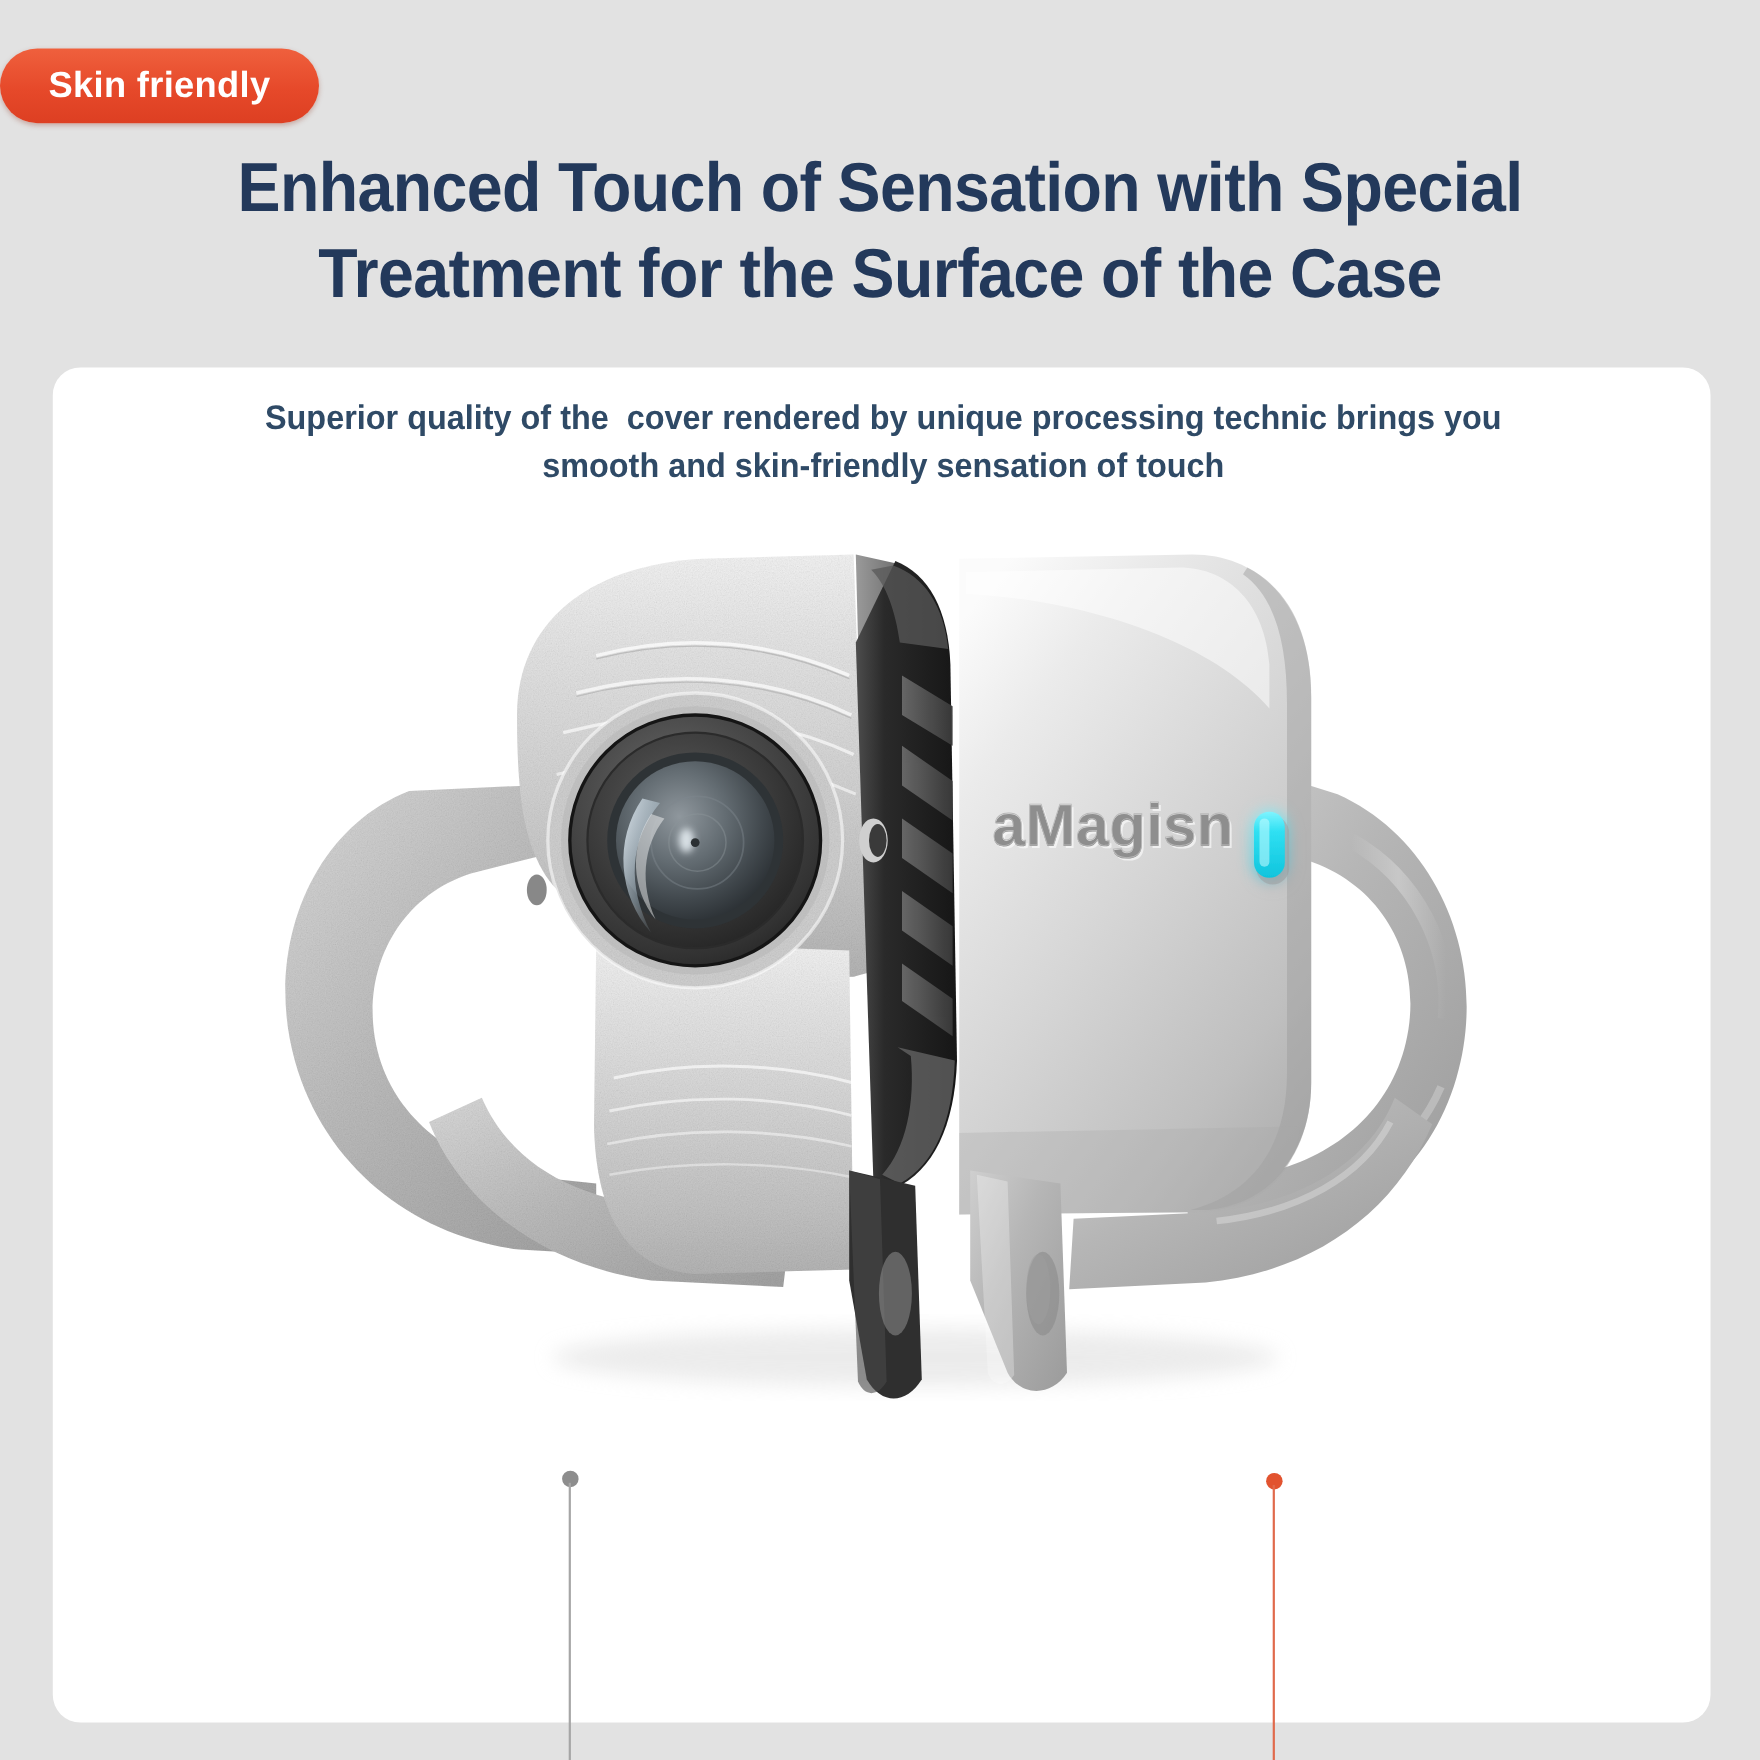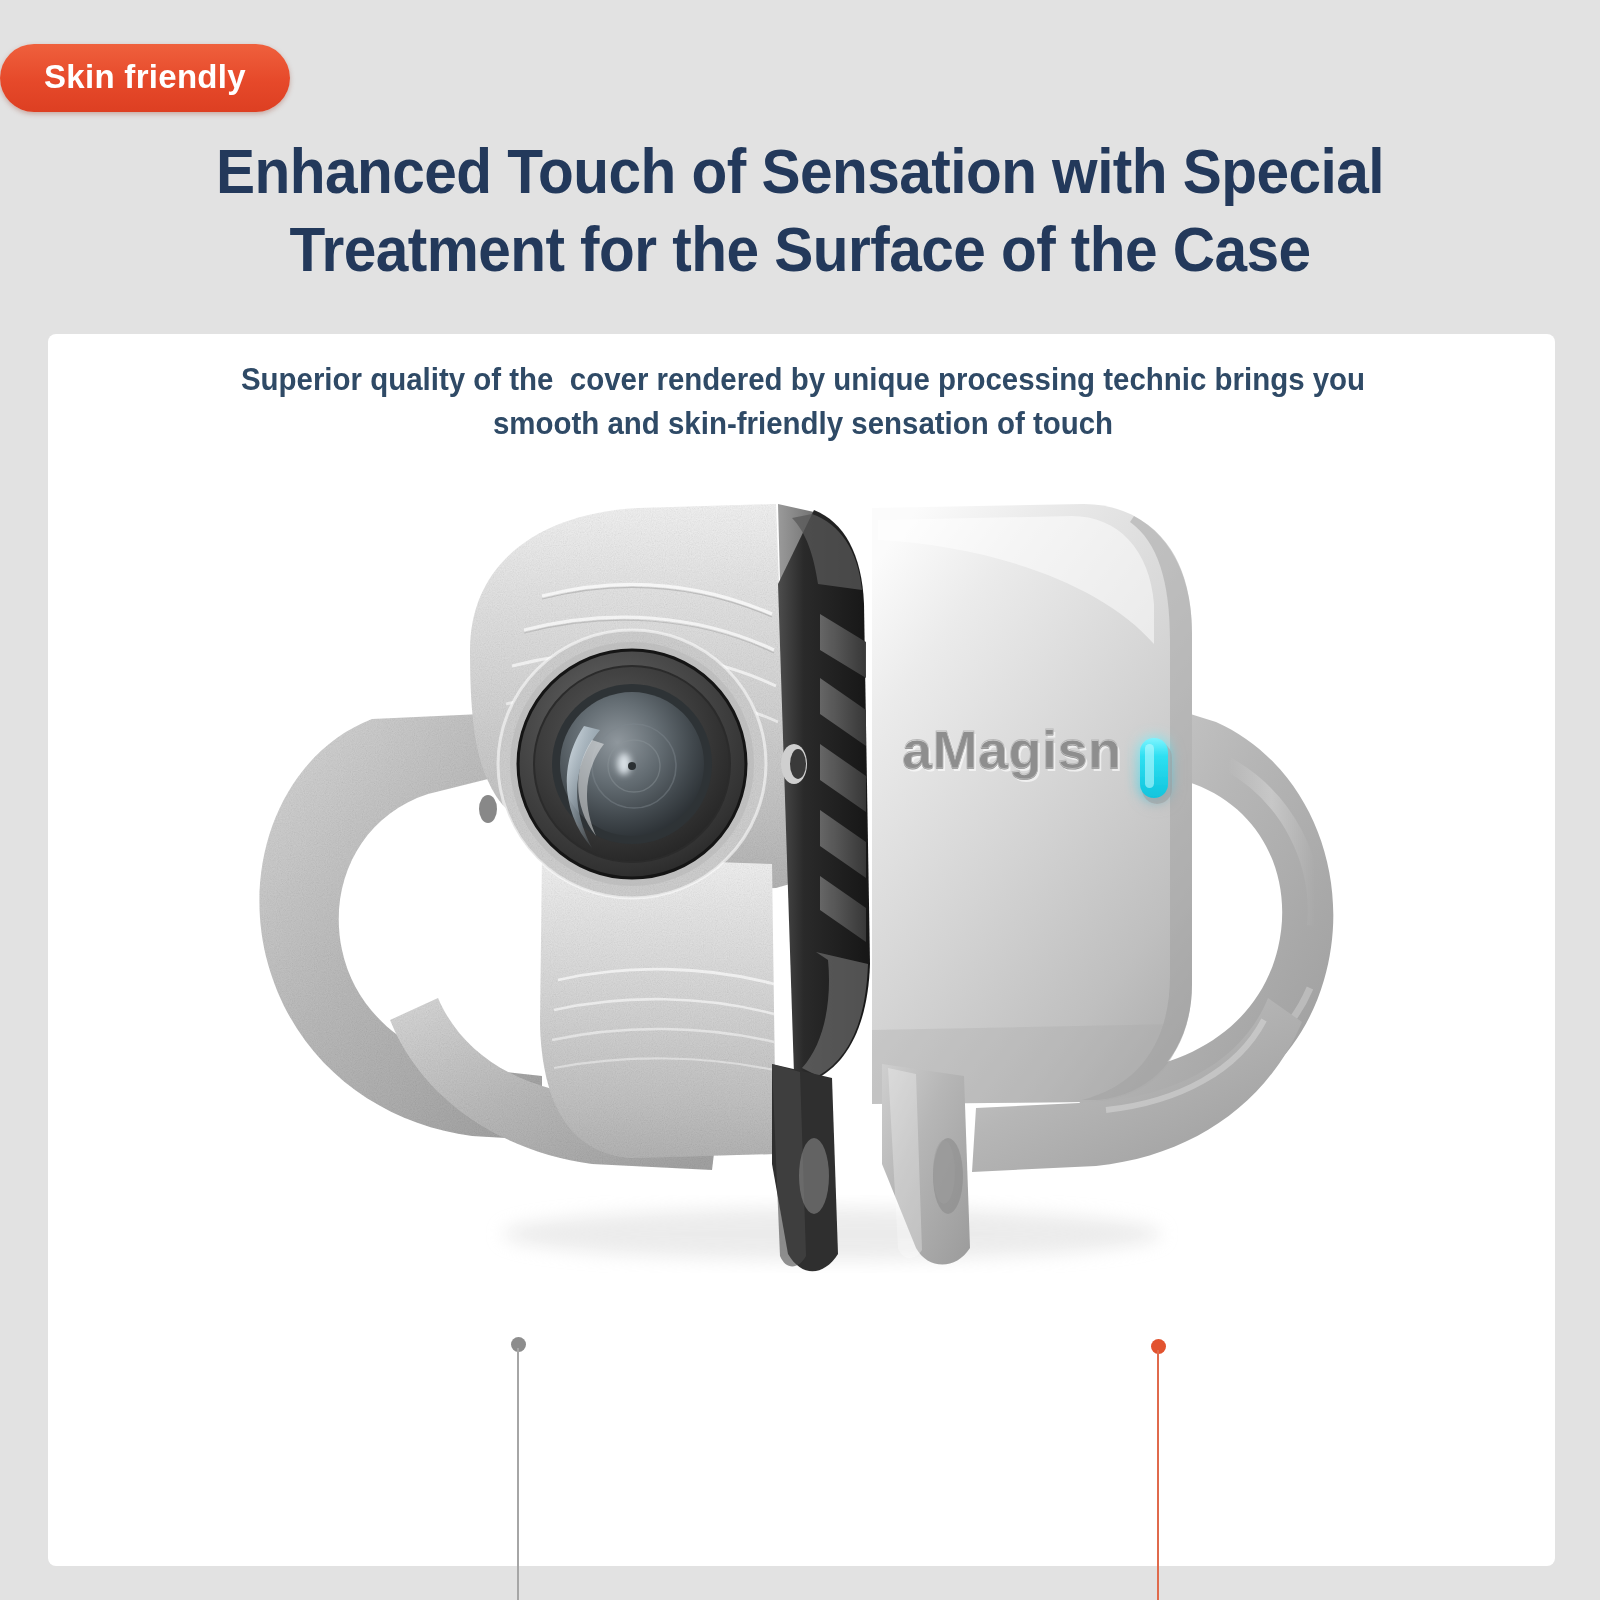--- a/index.html
+++ b/index.html
@@ -39,21 +39,21 @@
     letter-spacing:-.6px;
     transform:scaleX(.93);
     transform-origin:center top;
   }
 
   
   .card{
     position:absolute;left:48px;top:334px;
     width:1507px;height:1232px;
     background:#ffffff;
-    border-radius:8px;
+    border-radius:25px;
   }
 
   .subtitle{
     position:absolute;left:120px;top:24px;width:1270px;
     text-align:center;
     color:#2f4a66;
     font-size:31px;
     font-weight:bold;
     line-height:44px;
     transform:scaleX(.95);

